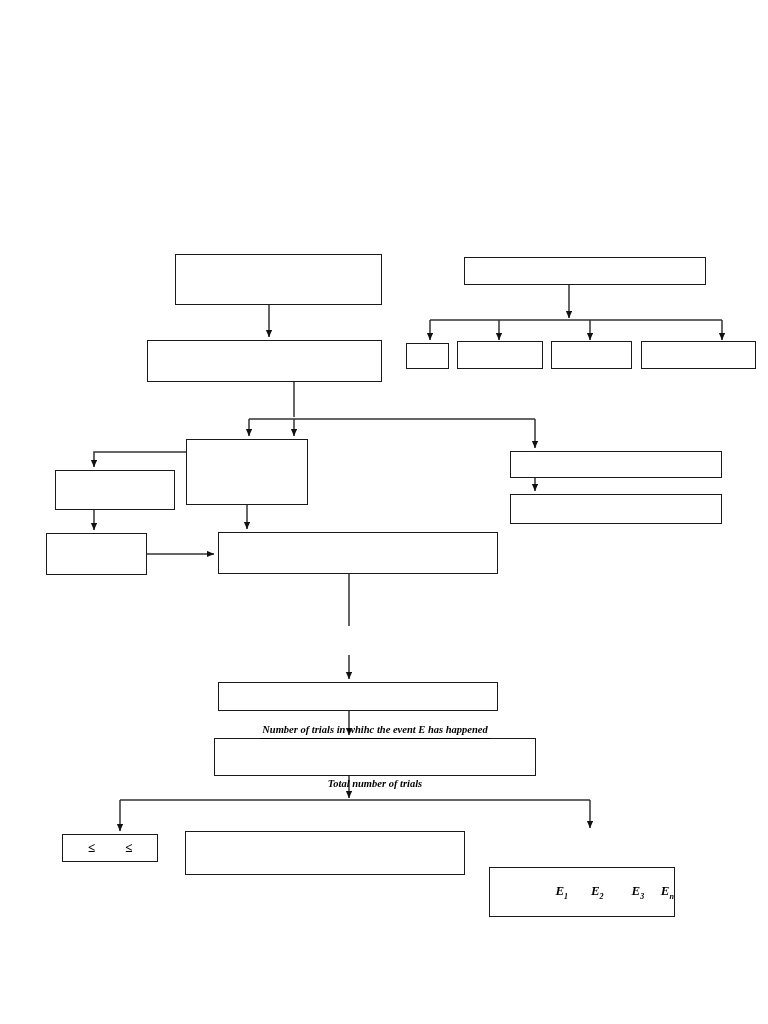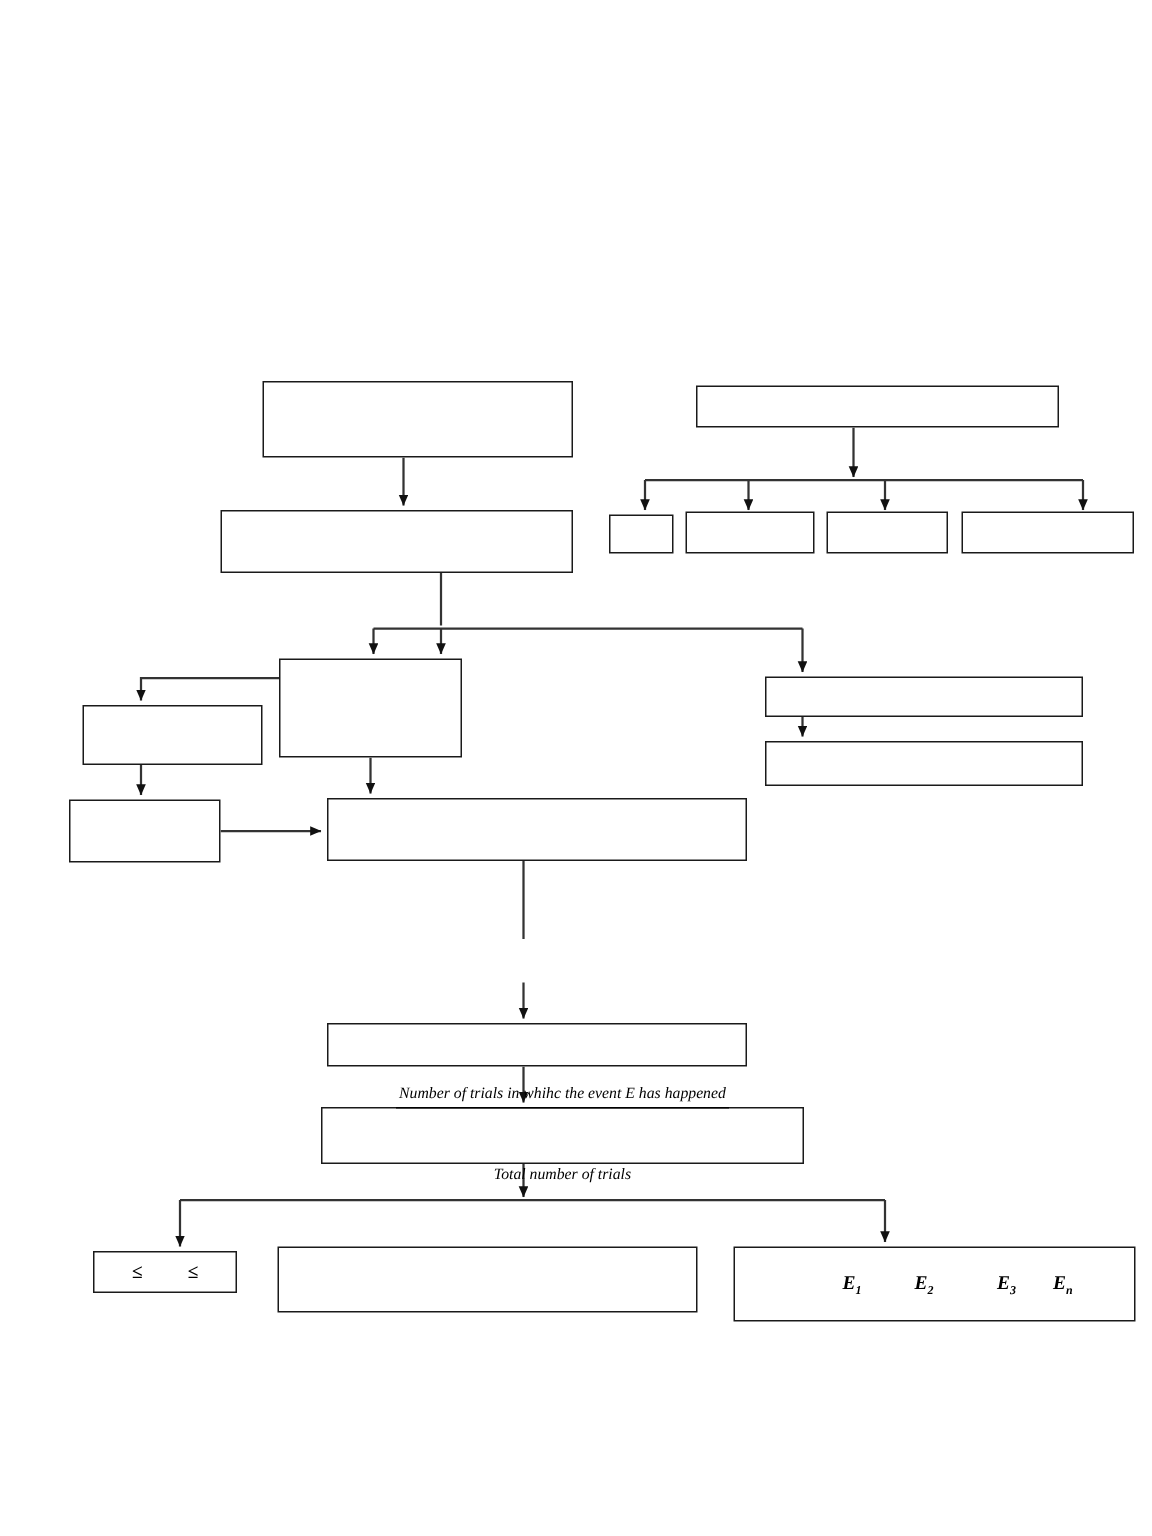--- a/index.html
+++ b/index.html
@@ -3,21 +3,21 @@
 <meta charset="utf-8">
 <style>
   html,body{margin:0;padding:0;background:#ffffff;}
   body{width:768px;height:1024px;position:relative;overflow:hidden;
        font-family:"Liberation Serif", serif;color:#000;}
   #canvas{position:absolute;left:0;top:0;width:768px;height:1024px;}
   .node{position:absolute;box-sizing:border-box;background:#ffffff;
         border:1.4px solid #1a1a1a;display:flex;align-items:center;
         justify-content:center;text-align:center;}
   .node .txt{font-style:italic;font-weight:bold;font-size:11px;line-height:1.25;}
-  .frac{display:inline-block;text-align:center;font-style:italic;font-weight:normal;
+  .frac{display:inline-block;text-align:center;font-style:italic;font-weight:bold;
         font-size:10.5px;line-height:1.3;}
   .frac .num{border-bottom:1.2px solid #000;padding:0 2px 1px 2px;display:block;}
   .frac .den{padding-top:1px;display:block;margin-top:37px;}
   .ineq{display:flex;align-items:center;justify-content:center;gap:30px;
         font-size:13px;font-style:italic;font-weight:bold;}
   .evrow{display:flex;align-items:center;justify-content:flex-start;
          gap:0;width:100%;padding-left:22px;box-sizing:border-box;
          font-style:italic;font-weight:bold;font-size:13px;}
   .evrow span{display:inline-block;}
   .ev1{width:48px;} .ev2{width:48px;} .ev3{width:62px;}
@@ -144,21 +144,21 @@
     <span class="ineq">
       <span>≤</span>
       <span>≤</span>
     </span>
   </div>
 
   <div class="node" style="left:185px;top:831px;width:280px;height:44px;">
     <span class="txt"></span>
   </div>
 
-  <div class="node" style="left:489px;top:831px;width:268px;height:50px;padding-left:32px;">
+  <div class="node" style="left:489px;top:867px;width:186px;height:50px;padding-left:32px;">
     <span class="evrow">
       <span class="ev1"><i>E</i><sub>1</sub></span>
       <span class="ev2"><i>E</i><sub>2</sub></span>
       <span class="ev3"><i>E</i><sub>3</sub></span>
       <span><i>E</i><sub>n</sub></span>
     </span>
   </div>
 
 </div>
 

